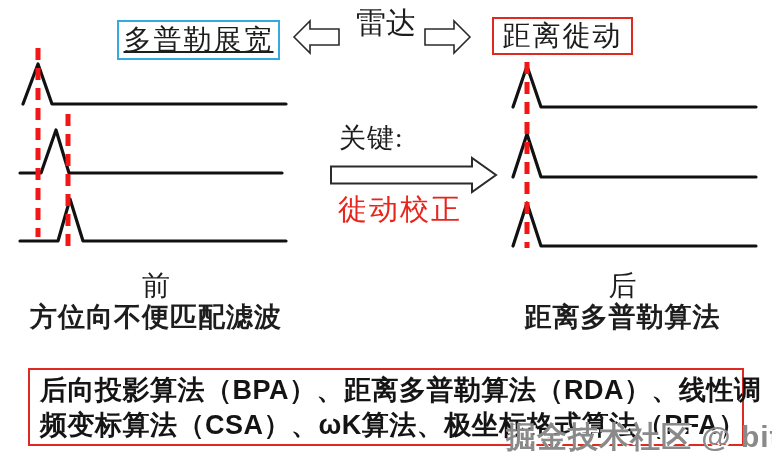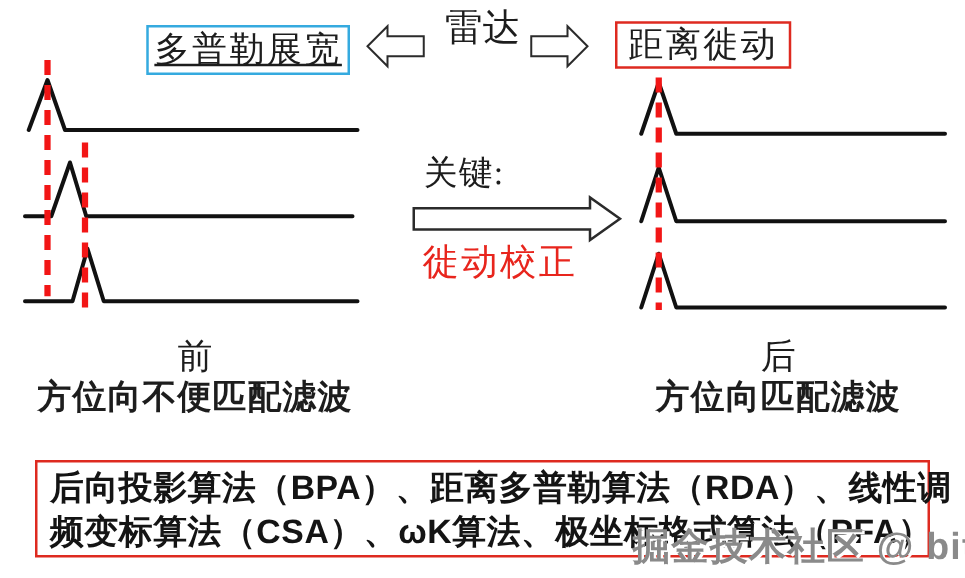--- a/index.html
+++ b/index.html
@@ -87,21 +87,21 @@
 
   <div class="abs key-label">关键:</div>
   <div class="abs correction-label">徙动校正</div>
 
   <div class="abs caption before-block">
     <div class="cap-title">前</div>
     <div class="cap-sub">方位向不便匹配滤波</div>
   </div>
   <div class="abs caption after-block">
     <div class="cap-title">后</div>
-    <div class="cap-sub">方位向匹配滤波</div>
+    <div class="cap-sub">距离多普勒算法</div>
   </div>
 
   <div class="abs algo-box">
     <div>后向投影算法（BPA）、距离多普勒算法（RDA）、线性调</div>
     <div>频变标算法（CSA）、ωK算法、极坐标格式算法（PFA）</div>
   </div>
 
   <div class="abs watermark">掘金技术社区 @ bit杨</div>
 
 </div>

